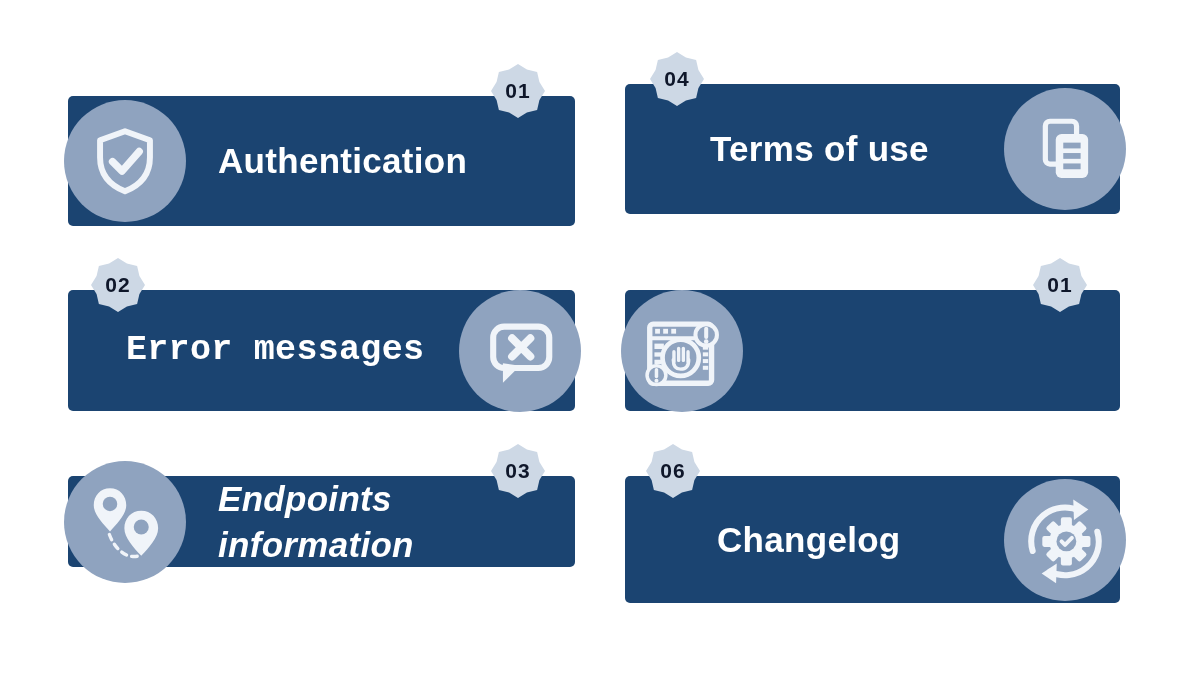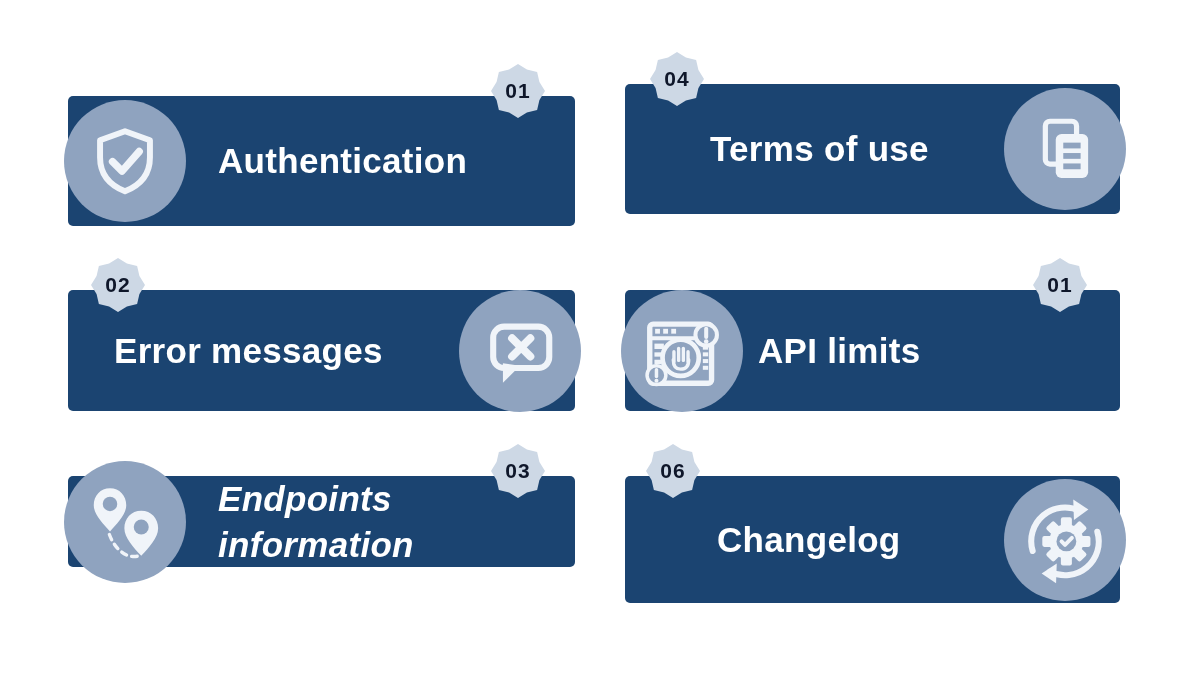--- a/index.html
+++ b/index.html
@@ -68,21 +68,21 @@
 
 <div class="card" style="left:68px;top:290px;width:507px;height:121px;">
   <div class="icon-circle right">
     <svg width="78" height="78" viewBox="0 0 64 64">
       <rect x="10" y="12" width="46" height="34" rx="9" fill="none" stroke="#f0f4f9" stroke-width="5"></rect>
       <path d="M18 42 L18 58 L32 44 Z" fill="#f0f4f9"></path>
       <path d="M25.5 21.5 L40.5 36.5 M40.5 21.5 L25.5 36.5" stroke="#f0f4f9" stroke-width="6.5" stroke-linecap="round"></path>
     </svg>
   </div>
   <div class="badge" style="left:23px;">02</div>
-  <div class="title" style="padding-left:46px;">Error messages</div>
+  <div class="title" style="padding-left:58px;font-family:Liberation Mono, monospace;">Error messages</div>
 </div>
 
 <div class="card" style="left:625px;top:290px;width:495px;height:121px;">
   <div class="icon-circle left">
     <svg width="86" height="86" viewBox="0 0 64 64">
       <rect x="8" y="12" width="46" height="44" rx="2.5" fill="none" stroke="#f0f4f9" stroke-width="4"></rect>
       <line x1="8" y1="22.5" x2="54" y2="22.5" stroke="#f0f4f9" stroke-width="3"></line>
       <rect x="12" y="15.5" width="3.6" height="3.6" fill="#f0f4f9"></rect>
       <rect x="18" y="15.5" width="3.6" height="3.6" fill="#f0f4f9"></rect>
       <rect x="24" y="15.5" width="3.6" height="3.6" fill="#f0f4f9"></rect>
@@ -99,21 +99,20 @@
       <path d="M25.5 38.5 Q25.5 45.5 31 45.5 Q37 45.5 37 38.5" fill="none" stroke="#f0f4f9" stroke-width="2.5" stroke-linecap="round"></path>
       <circle cx="50" cy="20" r="8" fill="#8fa3bf" stroke="#f0f4f9" stroke-width="3"></circle>
       <path d="M50 15.5 V21.5" stroke="#f0f4f9" stroke-width="3" stroke-linecap="round"></path>
       <circle cx="50" cy="25" r="1.7" fill="#f0f4f9"></circle>
       <circle cx="13" cy="50" r="7" fill="#8fa3bf" stroke="#f0f4f9" stroke-width="2.6"></circle>
       <path d="M13 46 V51" stroke="#f0f4f9" stroke-width="2.6" stroke-linecap="round"></path>
       <circle cx="13" cy="54.2" r="1.5" fill="#f0f4f9"></circle>
     </svg>
   </div>
   <div class="badge" style="left:408px;">01</div>
-  <div class="title" style="padding-left:133px;">API limits</div>
 </div>
 
 <div class="card" style="left:68px;top:476px;width:507px;height:91px;">
   <div class="icon-circle left">
     <svg width="80" height="80" viewBox="0 0 64 64">
       <path d="M20 5 C12.3 5 7 11 7 18.5 C7 26 14.5 33.5 20 39.5 C25.5 33.5 33 26 33 18.5 C33 11 27.7 5 20 5 Z" fill="#f0f4f9"></path>
       <circle cx="20" cy="17.5" r="5.8" fill="#8fa3bf"></circle>
       <path d="M45 23 C37 23 31.5 29.2 31.5 37 C31.5 44.8 39 52.5 45 59 C51 52.5 58.5 44.8 58.5 37 C58.5 29.2 53 23 45 23 Z" fill="#f0f4f9"></path>
       <circle cx="45" cy="36" r="6" fill="#8fa3bf"></circle>
       <path d="M19.5 42 Q24 54 33.5 58.5 Q38 60.3 43 59.2" fill="none" stroke="#f0f4f9" stroke-width="2.7" stroke-dasharray="4.5 4.2" stroke-linecap="round"></path>

